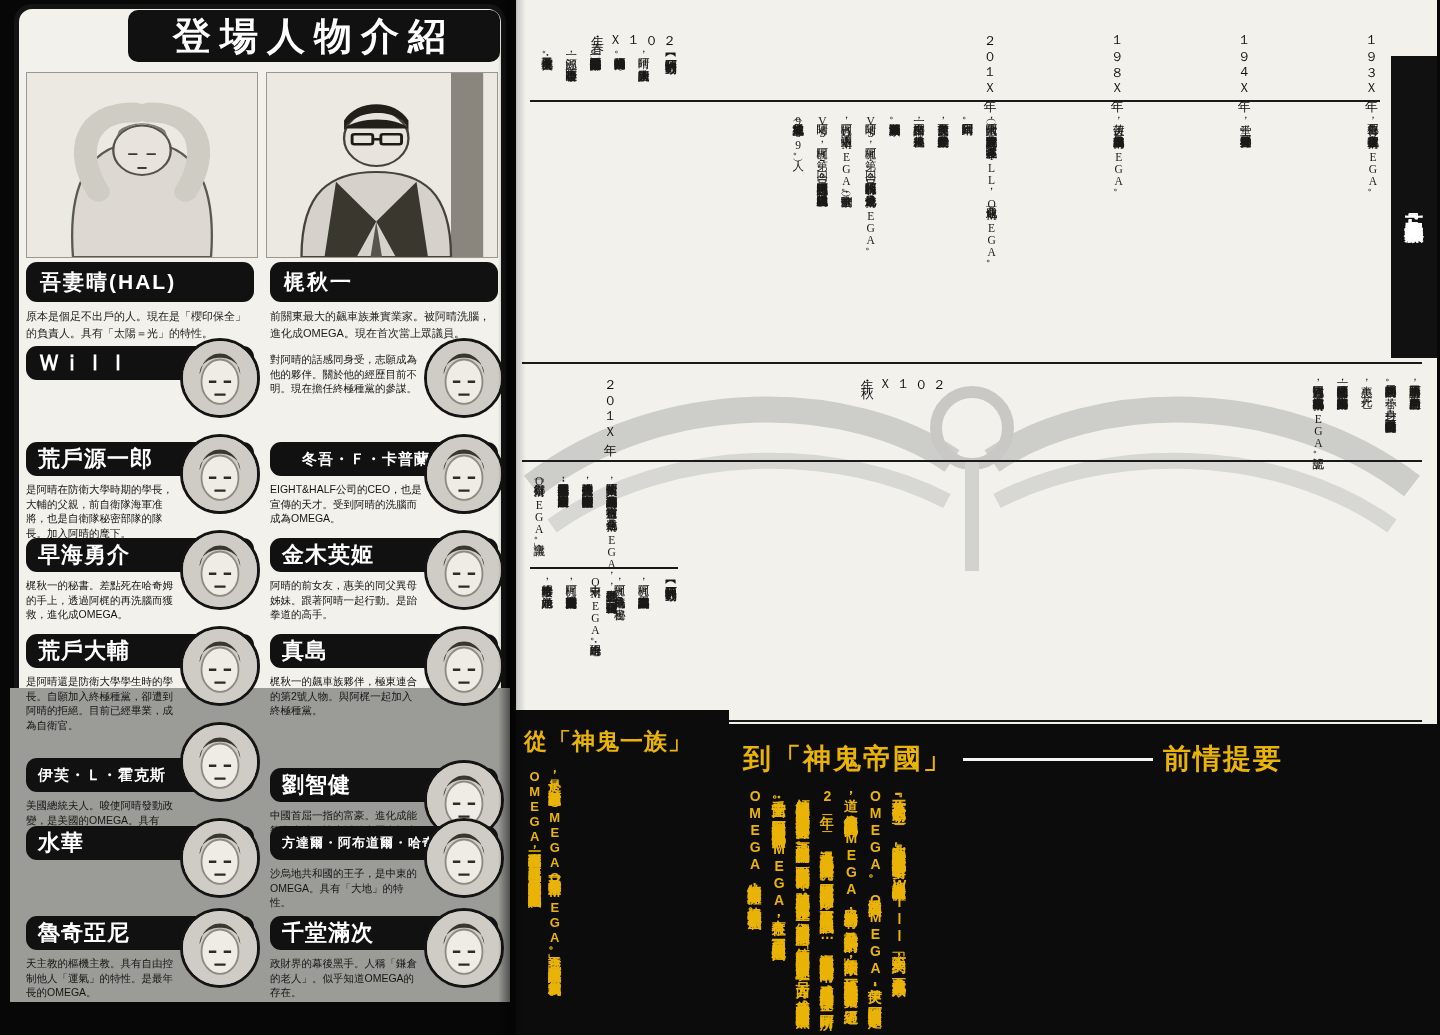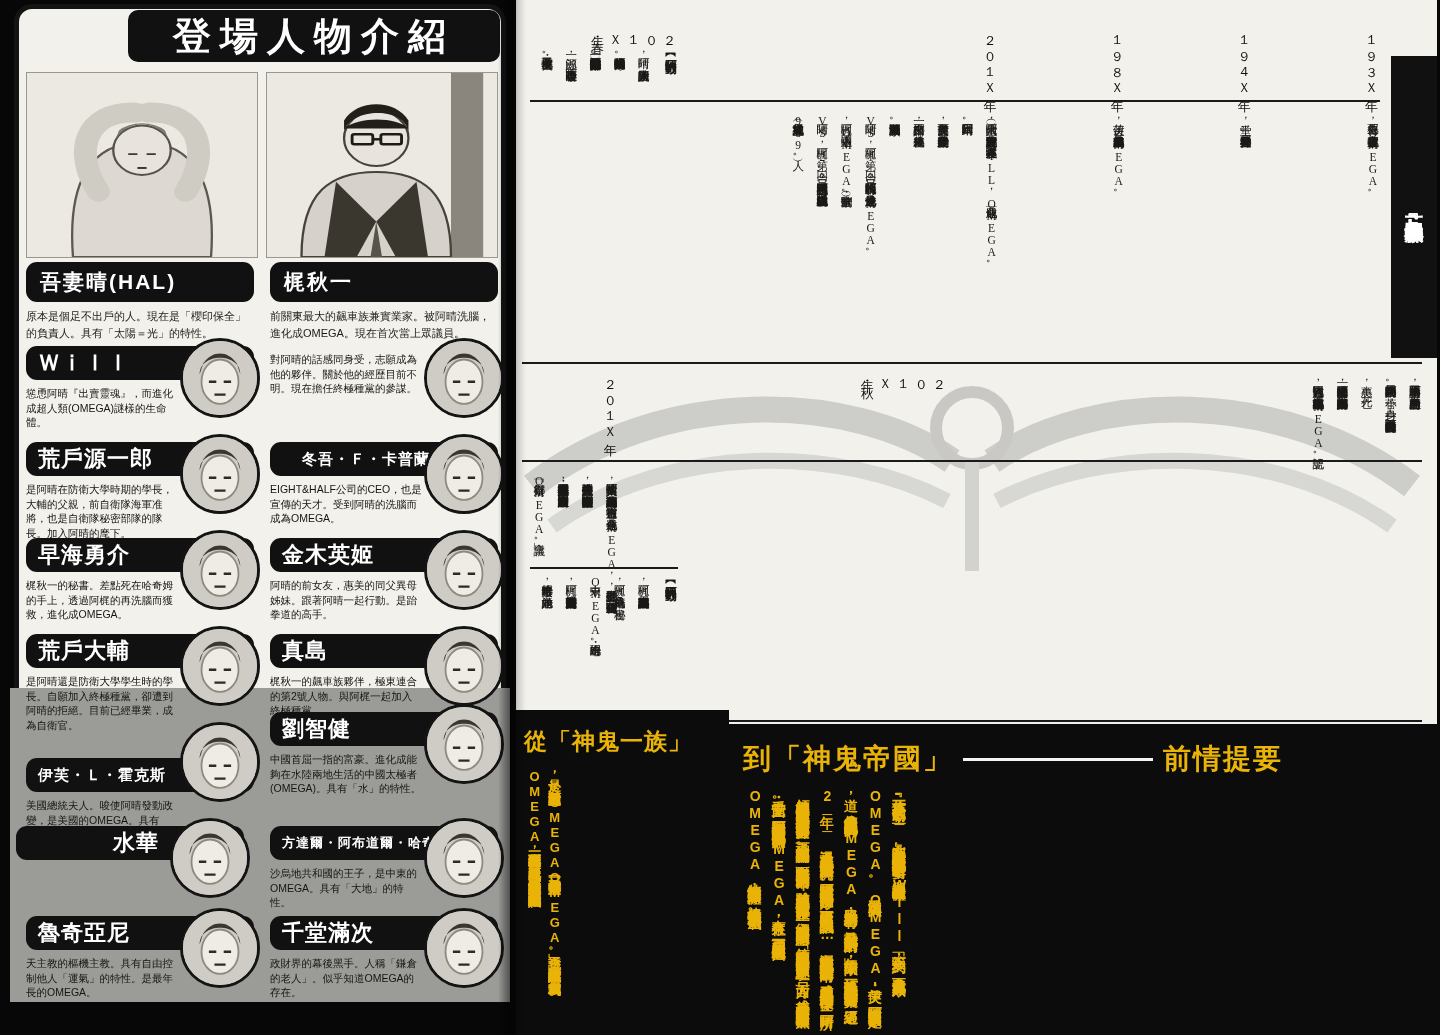--- a/index.html
+++ b/index.html
@@ -123,21 +123,20 @@
         <div class="pill">Ｗｉｌｌ</div>
         <div class="avatar">
   <svg viewBox="0 0 40 40">
     <rect width="40" height="40" fill="#cfccc6"></rect>
     <ellipse cx="20" cy="22" rx="10" ry="12" fill="#efece6" stroke="#8d8a82" stroke-width="1"></ellipse>
     <path d="M9,18 C9,6 31,6 31,18 L29,12 C24,5 16,5 11,12 Z" fill="#3a3731"></path>
     <path d="M14,22 L18,22 M22,22 L26,22" stroke="#2e2b26" stroke-width="1.4"></path>
     <path d="M17,29 L23,29" stroke="#2e2b26" stroke-width="1.2"></path>
   </svg>
 </div>
-        <div class="desc">慫恿阿晴『出賣靈魂』，而進化成超人類(OMEGA)謎樣的生命體。</div>
       </div>
       <div class="entry" style="left: 260px; top: 346px;">
         <div class="avatar">
   <svg viewBox="0 0 40 40">
     <rect width="40" height="40" fill="#cfccc6"></rect>
     <ellipse cx="20" cy="22" rx="10" ry="12" fill="#efece6" stroke="#8d8a82" stroke-width="1"></ellipse>
     <path d="M9,18 C9,6 31,6 31,18 L29,12 C24,5 16,5 11,12 Z" fill="#3a3731"></path>
     <path d="M14,22 L18,22 M22,22 L26,22" stroke="#2e2b26" stroke-width="1.4"></path>
     <path d="M17,29 L23,29" stroke="#2e2b26" stroke-width="1.2"></path>
   </svg>
@@ -228,34 +227,34 @@
   <svg viewBox="0 0 40 40">
     <rect width="40" height="40" fill="#cfccc6"></rect>
     <ellipse cx="20" cy="22" rx="10" ry="12" fill="#efece6" stroke="#8d8a82" stroke-width="1"></ellipse>
     <path d="M9,18 C9,6 31,6 31,18 L29,12 C24,5 16,5 11,12 Z" fill="#3a3731"></path>
     <path d="M14,22 L18,22 M22,22 L26,22" stroke="#2e2b26" stroke-width="1.4"></path>
     <path d="M17,29 L23,29" stroke="#2e2b26" stroke-width="1.2"></path>
   </svg>
 </div>
         <div class="desc">美國總統夫人。唆使阿晴發動政變，是美國的OMEGA。具有「火」的特性。</div>
       </div>
-      <div class="entry" style="left: 260px; top: 712px;">
+      <div class="entry" style="left: 260px; top: 768px;">
         <div class="pill">劉智健</div>
         <div class="avatar">
   <svg viewBox="0 0 40 40">
     <rect width="40" height="40" fill="#cfccc6"></rect>
     <ellipse cx="20" cy="22" rx="10" ry="12" fill="#efece6" stroke="#8d8a82" stroke-width="1"></ellipse>
     <path d="M9,18 C9,6 31,6 31,18 L29,12 C24,5 16,5 11,12 Z" fill="#3a3731"></path>
     <path d="M14,22 L18,22 M22,22 L26,22" stroke="#2e2b26" stroke-width="1.4"></path>
     <path d="M17,29 L23,29" stroke="#2e2b26" stroke-width="1.2"></path>
   </svg>
 </div>
         <div class="desc">中國首屈一指的富豪。進化成能夠在水陸兩地生活的中國太極者(OMEGA)。具有「水」的特性。</div>
       </div>
-      <div class="entry" style="left: 6px; top: 826px; text-align: center;">
+      <div class="entry" style="left: 16px; top: 826px;">
         <div class="pill">水華</div>
         <div class="avatar">
   <svg viewBox="0 0 40 40">
     <rect width="40" height="40" fill="#cfccc6"></rect>
     <ellipse cx="20" cy="22" rx="10" ry="12" fill="#efece6" stroke="#8d8a82" stroke-width="1"></ellipse>
     <path d="M9,18 C9,6 31,6 31,18 L29,12 C24,5 16,5 11,12 Z" fill="#3a3731"></path>
     <path d="M14,22 L18,22 M22,22 L26,22" stroke="#2e2b26" stroke-width="1.4"></path>
     <path d="M17,29 L23,29" stroke="#2e2b26" stroke-width="1.2"></path>
   </svg>
 </div>

